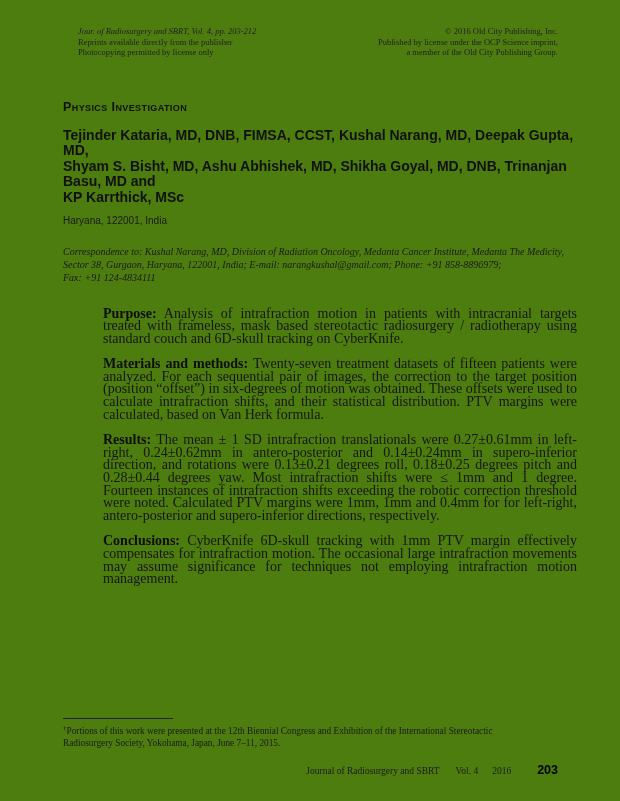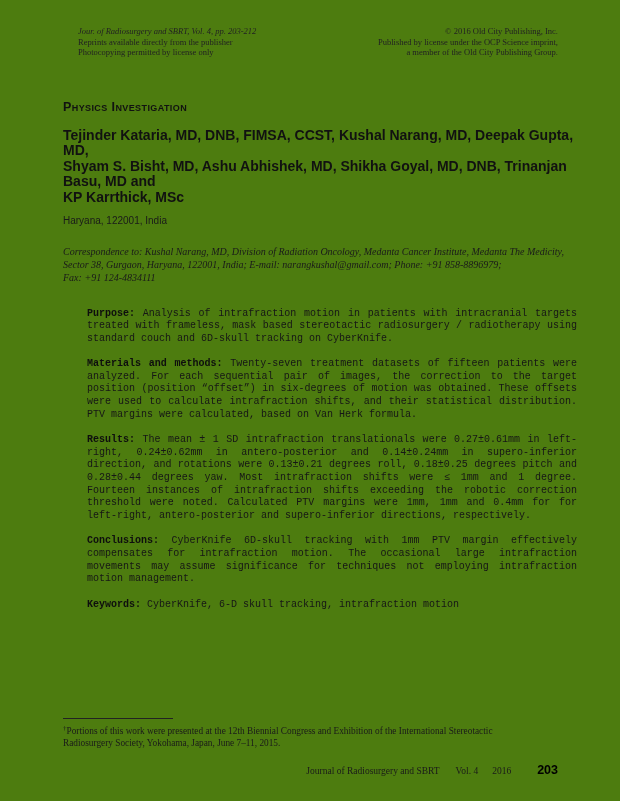--- a/index.html
+++ b/index.html
@@ -50,23 +50,23 @@
     font-size: 10px; line-height: 13.5px; color: #1a1a1a;
   }
   
   .correspondence {
     margin-top: 17px; font-style: italic;
     font-size: 10px; line-height: 13px; color: #1a1a1a;
   }
   .received { margin-top: 14px; font-style: italic; font-size: 9.5px; }
   
   .abstract {
-    margin-top: 24px; margin-left: 24px;
-    font-family: Liberation Mono, monospace;
-    font-size: 10px; line-height: 12.6px;
+    margin-top: 24px; margin-left: 40px;
+    font-family: Liberation Serif, serif;
+    font-size: 14px; line-height: 12.6px;
     text-align: justify; color: #161616;
   }
   .abstract p { margin: 0 0 13px; }
   .abstract p b { color: #0e0e0e; }
   
   .footnote { margin-top: auto; font-size: 9.3px; line-height: 12px; color: #1a1a1a; }
   .footnote-rule { width: 110px; border-top: 1.2px solid #222; margin-bottom: 3px; }
   .footnote sup { font-size: 7px; }
   
   .footer {
@@ -117,21 +117,20 @@
     <div>Sector 38, Gurgaon, Haryana, 122001, India; E-mail: narangkushal@gmail.com; Phone: +91 858-8896979;</div>
     <div>Fax: +91 124-4834111</div>
   </div>
 
 
   <div class="abstract">
     <p><b>Purpose:</b> <span>Analysis of intrafraction motion in patients with intracranial targets treated with frameless, mask based stereotactic radiosurgery / radiotherapy using standard couch and 6D-skull tracking on CyberKnife.</span></p>
     <p><b>Materials and methods:</b> <span>Twenty-seven treatment datasets of fifteen patients were analyzed. For each sequential pair of images, the correction to the target position (position “offset”) in six-degrees of motion was obtained. These offsets were used to calculate intrafraction shifts, and their statistical distribution. PTV margins were calculated, based on Van Herk formula.</span></p>
     <p><b>Results:</b> <span>The mean ± 1 SD intrafraction translationals were 0.27±0.61mm in left-right, 0.24±0.62mm in antero-posterior and 0.14±0.24mm in supero-inferior direction, and rotations were 0.13±0.21 degrees roll, 0.18±0.25 degrees pitch and 0.28±0.44 degrees yaw. Most intrafraction shifts were ≤ 1mm and 1 degree. Fourteen instances of intrafraction shifts exceeding the robotic correction threshold were noted. Calculated PTV margins were 1mm, 1mm and 0.4mm for for left-right, antero-posterior and supero-inferior directions, respectively.</span></p>
     <p><b>Conclusions:</b> <span>CyberKnife 6D-skull tracking with 1mm PTV margin effectively compensates for intrafraction motion. The occasional large intrafraction movements may assume significance for techniques not employing intrafraction motion management.</span></p>
-    <p><b>Keywords:</b> <span>CyberKnife, 6-D skull tracking, intrafraction motion</span></p>
   </div>
 
   <div class="footnote">
     <div class="footnote-rule"></div>
     <div><sup>†</sup><span>Portions of this work were presented at the 12th Biennial Congress and Exhibition of the International Stereotactic</span></div>
     <div>Radiosurgery Society, Yokohama, Japan, June 7–11, 2015.</div>
   </div>
 
   <div class="footer">
     <span>Journal of Radiosurgery and SBRT</span><span class="vol">Vol. 4</span><span class="year">2016</span><span class="pagenum">203</span>

